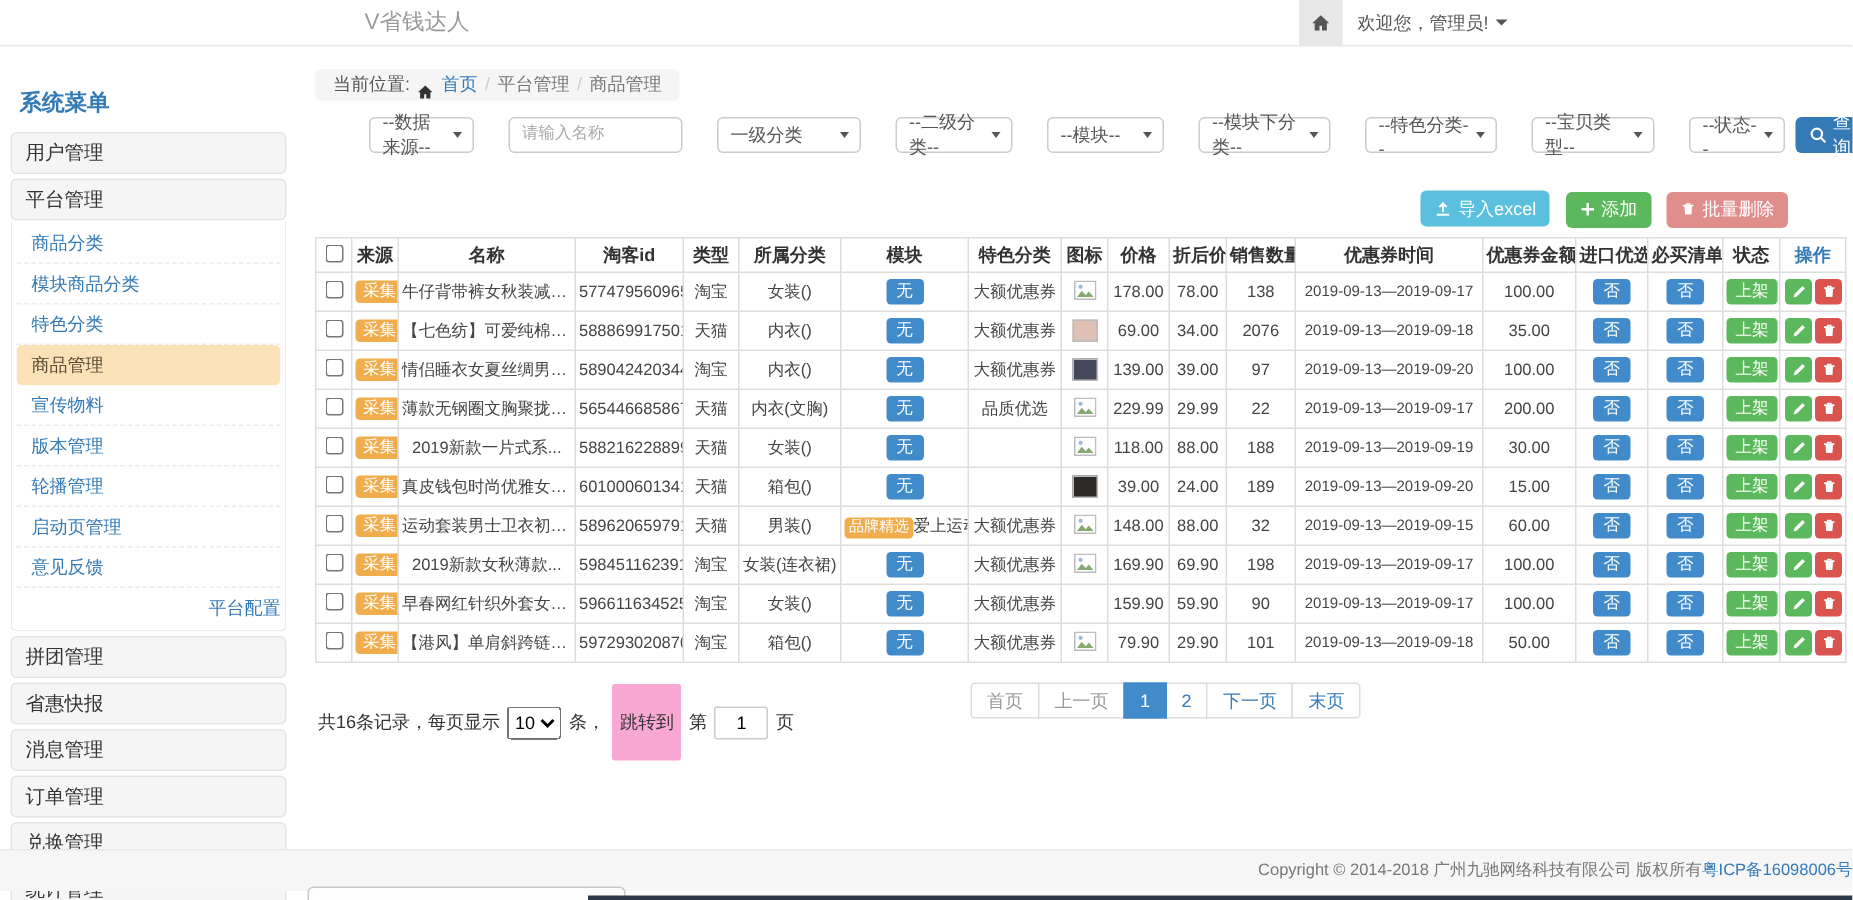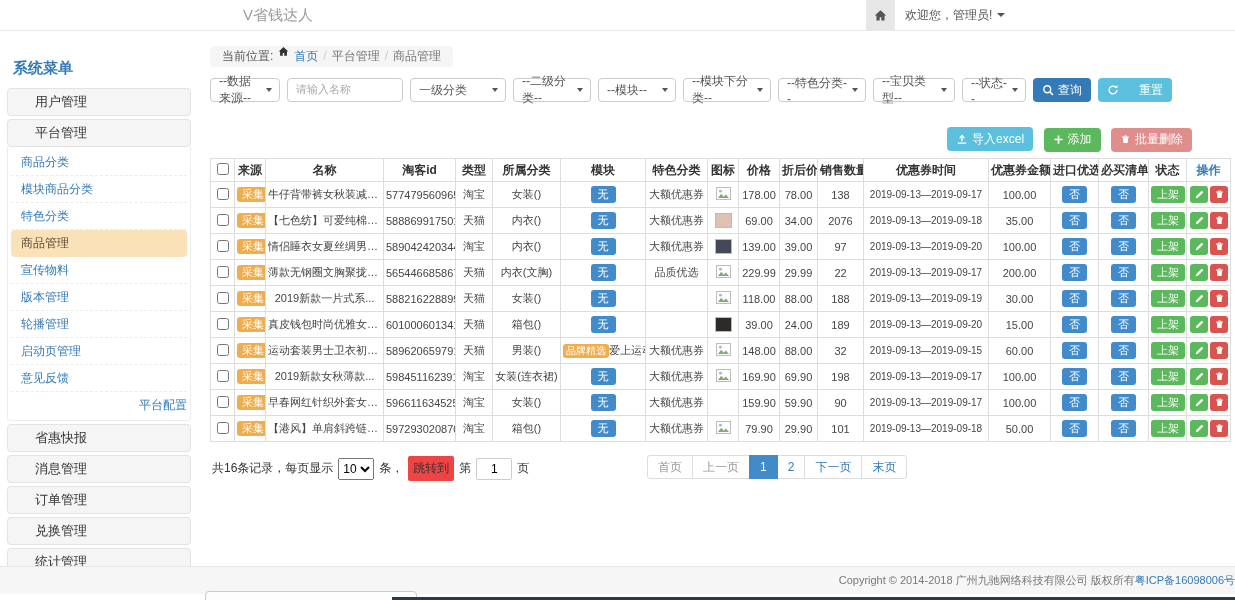--- a/index.html
+++ b/index.html
@@ -7,33 +7,33 @@
        font-family:"Liberation Sans","DejaVu Sans",sans-serif;}
   
   .topbar{position:absolute;top:0;left:0;right:0;height:30px;background:#fff;border-bottom:1px solid #e7e7e7;z-index:4;}
   .app-title{position:absolute;left:243px;top:0;line-height:30px;font-size:15px;color:#9a9a9a;}
   .home-box{position:absolute;left:866px;top:0;width:29px;height:30px;background:#e7e7e7;display:flex;align-items:center;justify-content:center;cursor:pointer;}
   .user-menu{position:absolute;left:905px;top:0;height:30px;line-height:30px;font-size:12px;color:#555;cursor:pointer;display:flex;align-items:center;gap:5px;}
   .caret{width:0;height:0;border-left:4px solid transparent;border-right:4px solid transparent;border-top:4px solid #555;display:inline-block;}
   
   .sidebar{position:absolute;left:7px;top:56px;width:184px;z-index:1;}
   .sidebar-title{color:#337ab7;font-size:15px;font-weight:bold;padding:3px 6px 10px 6px;}
-  .menu-group-header{height:26px;line-height:26px;background:#f5f5f5;border:1px solid #e3e3e3;border-radius:4px;padding-left:27px;font-size:13px;color:#333;margin-bottom:3px;cursor:pointer;}
+  .menu-group-header{height:26px;line-height:26px;background:#f5f5f5;border:1px solid #e3e3e3;border-radius:4px;padding-left:9px;font-size:13px;color:#333;margin-bottom:3px;cursor:pointer;}
   .menu-panel{border:1px solid #ececec;border-top:none;border-radius:0 0 4px 4px;margin:-3px 0 3px 0;background:#fff;padding:2px 3px;}
   .menu-item{height:26px;line-height:26px;padding-left:10px;font-size:12px;color:#337ab7;border-bottom:1px dashed #ececec;cursor:pointer;}
   .menu-item:last-child{border-bottom:none;text-align:right;}
   .menu-item.active{background:#fbe1b8;border-radius:4px;color:#5a4a32;border-bottom:1px dashed transparent;}
   
-  .breadcrumb{position:absolute;left:210px;top:46px;background:#f5f5f5;border-radius:4px;padding:0 12px;height:21px;line-height:21px;font-size:12px;color:#555;display:flex;align-items:flex-start;gap:5px;z-index:2;}
+  .breadcrumb{position:absolute;left:210px;top:46px;background:#f5f5f5;border-radius:4px;padding:0 12px;height:21px;line-height:21px;font-size:12px;color:#555;display:flex;align-items:flex-end;gap:5px;z-index:2;}
   .breadcrumb .bc-home{color:#337ab7;cursor:pointer;}
   .breadcrumb .bc-sep{color:#ccc;}
   .breadcrumb .bc-item{color:#777;}
   
   .filters{position:absolute;left:210px;top:78px;display:flex;gap:7px;align-items:center;z-index:2;}
-  #filter-fields{display:flex;gap:7px;align-items:flex-start;}
+  #filter-fields{display:flex;gap:23px;align-items:flex-start;margin-left:36px;}
   .fselect{height:24px;border:1px solid #ccc;border-radius:4px;background:#fff;font-size:12px;color:#555;display:flex;align-items:center;justify-content:space-between;padding:0 7px 0 8px;cursor:pointer;box-sizing:border-box;}
   .sel-caret{width:0;height:0;border-left:3.5px solid transparent;border-right:3.5px solid transparent;border-top:4px solid #555;margin-left:5px;}
   .ftext{height:24px;border:1px solid #ccc;border-radius:4px;font-size:11px;color:#555;padding:0 8px;box-sizing:border-box;outline:none;font-family:Liberation Mono, monospace;}
   .ftext::placeholder{color:#aaa;}
   .f0{width:70px;}.f1{width:116px;}.f2{width:96px;}.f3{width:78px;}.f4{width:78px;}
   .f5{width:88px;}.f6{width:88px;}.f7{width:82px;}.f8{width:64px;}
   .btn{height:24px;border-radius:4px;color:#fff;font-size:12px;display:inline-flex;align-items:center;gap:4px;padding:0 9px;border:none;cursor:pointer;font-family:inherit;}
   .btn-query{background:#337ab7;}
   .btn-reset{background:#5bc0de;gap:20px;}
   
@@ -55,21 +55,21 @@
   .b-blue{display:inline-block;background:#428bca;color:#fff;border-radius:3px;padding:3px 7px;font-size:11px;line-height:1;cursor:pointer;}
   .b-green{display:inline-block;background:#5cb85c;color:#fff;border-radius:3px;padding:3px 6px;font-size:11px;line-height:1;cursor:pointer;}
   .op-btn{display:inline-flex;width:18px;height:17px;border-radius:3px;align-items:center;justify-content:center;margin:0 1px;cursor:pointer;vertical-align:middle;}
   .op-edit{background:#5cb85c;}
   .op-del{background:#d9534f;}
   .thumb{display:inline-block;width:15px;height:13px;border:1px solid #bbb;vertical-align:middle;}
   .grid input[type=checkbox]{width:12px;height:12px;margin:0;}
   
   .pgleft{position:absolute;left:212px;top:456px;font-size:12px;color:#333;display:flex;align-items:center;gap:5px;z-index:2;}
   .per-page{height:22px;font-size:12px;font-family:inherit;}
-  .jump-label{background:#ef4444;padding:4px 5px;border-radius:2px;cursor:pointer;text-align:center;}
+  .jump-label{background:#f9a8d4;padding:17px 5px;border-radius:2px;cursor:pointer;text-align:center;}
   .jump-input{width:30px;height:18px;border:1px solid #ccc;border-radius:2px;text-align:center;font-size:12px;outline:none;}
   .pager{position:absolute;left:647px;top:455px;display:flex;z-index:2;}
   .page-btn{border:1px solid #ddd;background:#fff;color:#337ab7;font-size:12px;padding:4px 10px;margin-left:-1px;cursor:pointer;line-height:1.2;}
   .page-btn:first-child{border-radius:3px 0 0 3px;margin-left:0;}
   .page-btn:last-child{border-radius:0 3px 3px 0;}
   .page-btn.disabled{color:#999;}
   .page-btn.active{background:#428bca;border-color:#428bca;color:#fff;position:relative;}
   
   .footer{position:absolute;left:0;right:0;top:566px;height:27px;background:#f6f6f6;border-top:1px solid #e7e7e7;text-align:right;font-size:11px;color:#787878;line-height:27px;z-index:5;}
   .footer a{color:#337ab7;text-decoration:none;cursor:pointer;}
@@ -105,20 +105,21 @@
         <div class="menu-item">模块商品分类</div>
         <div class="menu-item">特色分类</div>
         <div class="menu-item active">商品管理</div>
         <div class="menu-item">宣传物料</div>
         <div class="menu-item">版本管理</div>
         <div class="menu-item">轮播管理</div>
         <div class="menu-item">启动页管理</div>
         <div class="menu-item">意见反馈</div>
         <div class="menu-item">平台配置</div>
       </div>
+      <div class="menu-group-header">拼团管理</div>
       <div class="menu-group-header">省惠快报</div>
       <div class="menu-group-header">消息管理</div>
       <div class="menu-group-header">订单管理</div>
       <div class="menu-group-header">兑换管理</div>
       <div class="menu-group-header">统计管理</div>
     </div>
 </div>
 
 <div class="breadcrumb">
   <span>当前位置:</span>

